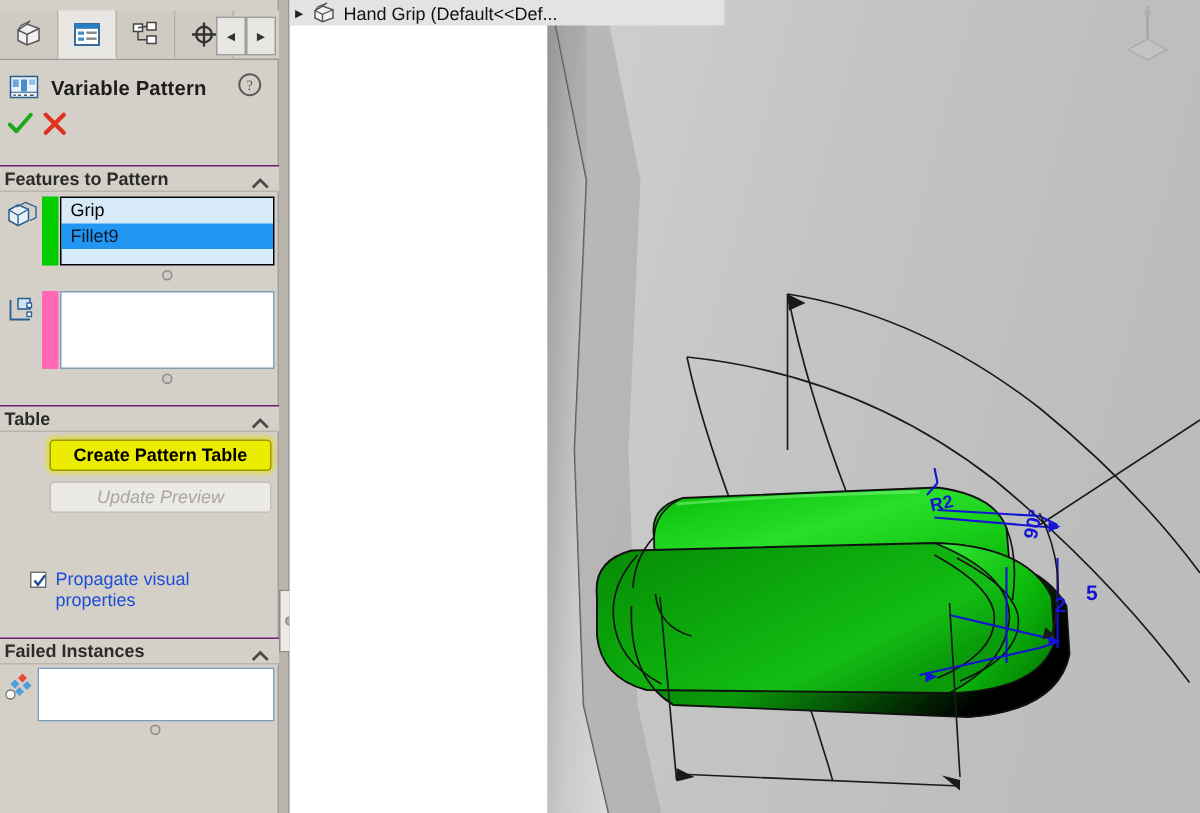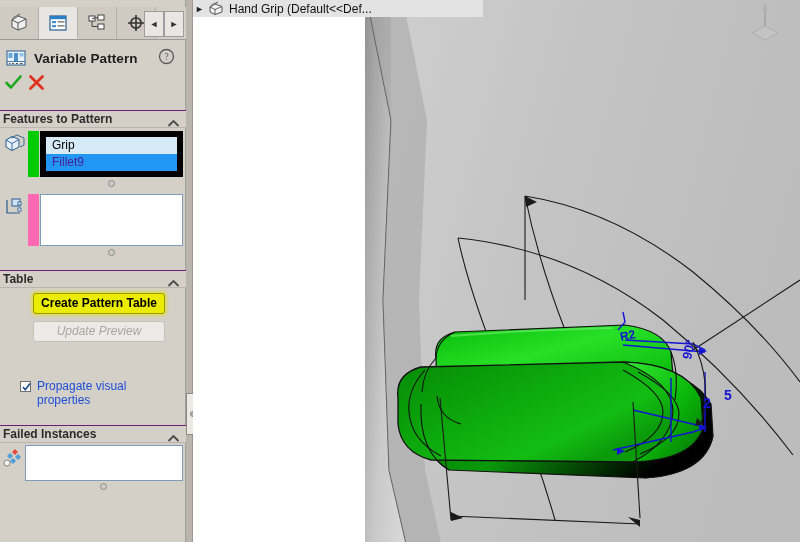--- a/index.html
+++ b/index.html
@@ -87,36 +87,36 @@
 
   
   .sel-icon { position: absolute; width: 22px; height: 22px; }
   .sel-bar { position: absolute; width: 11px; }
   .sel-list {
     position: absolute;
     background: #ffffff;
     border: 1px solid #7f9db9;
     overflow: hidden;
   }
-  .sel-list.blue-tint { background: #d6eaf8; border: 6px solid #000000; }
+  .sel-list.blue-tint { background: #d6eaf8; border: 1px solid #000000; }
   .sel-row {
     height: 17px; line-height: 17px;
     padding-left: 6px; font-size: 12px; color: #000;
     white-space: nowrap;
   }
-  .sel-row.sel-selected { background: #2196f3; color: #4c1d95; }
+  .sel-row.sel-selected { background: #2196f3; color: #0f172a; }
   .sel-row.sel-plain { background: #d6eaf8; }
   .grip-dot {
     position: absolute; width: 7px; height: 7px;
     border-radius: 50%; background: #cfcbc3; border: 1px solid #8a8a8a;
   }
 
   
   .panel-btn {
-    position: absolute; left: 33px; width: 132px; height: 21px;
+    position: absolute; left: 33px; width: 148px; height: 21px;
     font-family: "Liberation Sans", sans-serif;
     font-size: 12px; font-weight: bold; text-align: center; line-height: 19px;
     border-radius: 3px; cursor: pointer;
   }
   #btn-create-table {
     background: #ecec00;
     border: 1px solid #9a9a00;
     color: #000;
     box-shadow: 0 0 3px 2px rgba(225,225,0,.55);
   }

